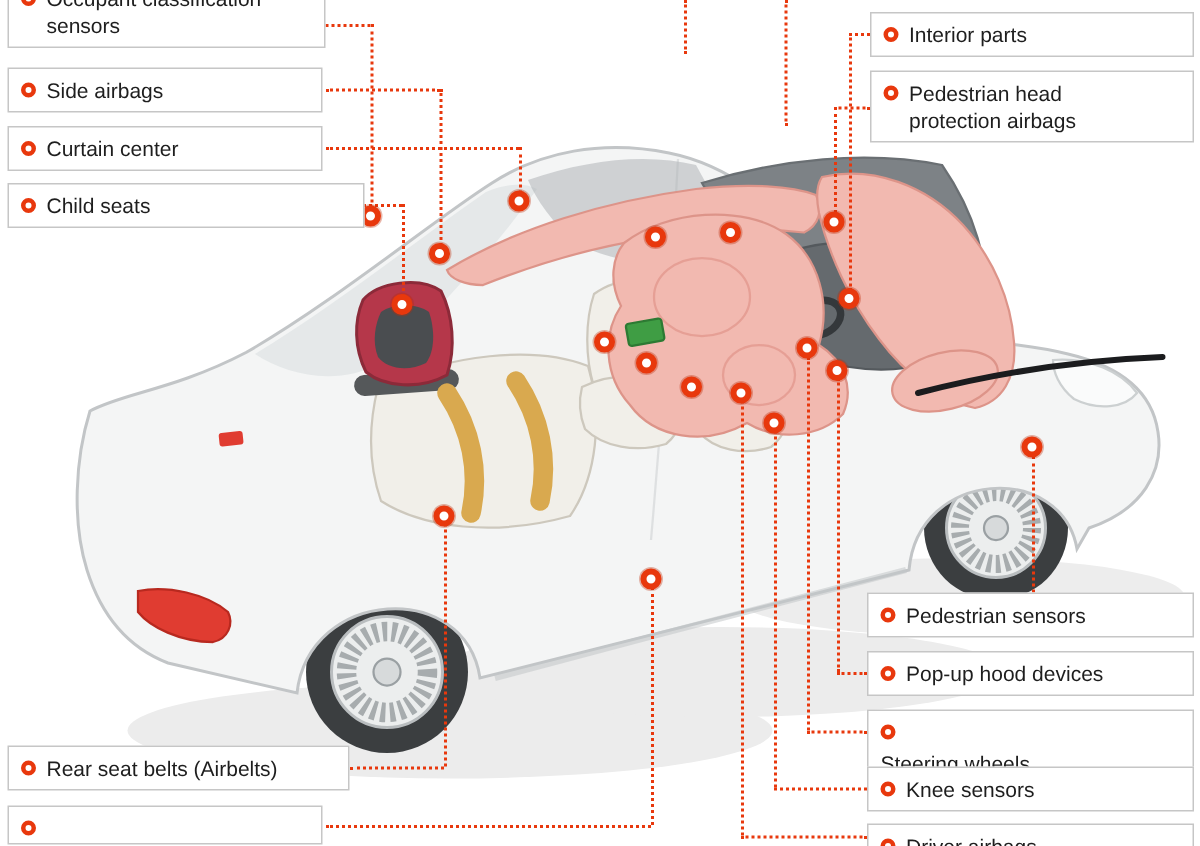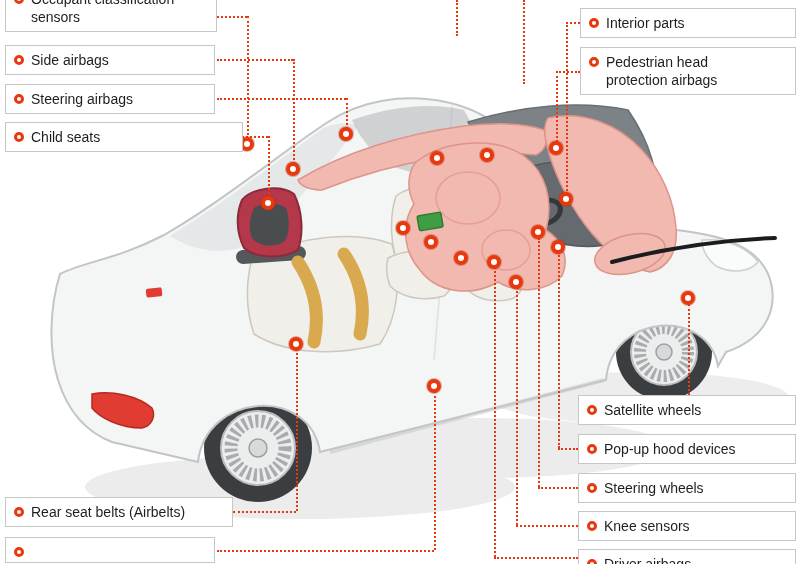--- a/index.html
+++ b/index.html
@@ -182,21 +182,21 @@
   <div class="callout occupant" style="left:5px;top:-16px;width:212px;">
     <span class="bullet"></span>
     <span class="callout-text">Occupant classification sensors</span>
   </div>
   <div class="callout" style="left:5px;top:45px;width:210px;">
     <span class="bullet"></span>
     <span class="callout-text">Side airbags</span>
   </div>
   <div class="callout" style="left:5px;top:84px;width:210px;">
     <span class="bullet"></span>
-    <span class="callout-text">Steering airbags</span>
+    <span class="callout-text">Curtain center</span>
   </div>
   <div class="callout" style="left:5px;top:122px;width:238px;">
     <span class="bullet"></span>
     <span class="callout-text">Child seats</span>
   </div>
   <div class="callout" style="left:5px;top:497px;width:228px;text-align:right;">
     <span class="bullet"></span>
     <span class="callout-text">Rear seat belts (Airbelts)</span>
   </div>
   <div class="callout" style="left:5px;top:537px;width:210px;">
@@ -205,27 +205,27 @@
   <div class="callout pedestrian" style="left:580px;top:47px;width:216px;">
     <span class="bullet"></span>
     <span class="callout-text">Pedestrian head protection airbags</span>
   </div>
   <div class="callout" style="left:580px;top:8px;width:216px;">
     <span class="bullet"></span>
     <span class="callout-text">Interior parts</span>
   </div>
   <div class="callout" style="left:578px;top:395px;width:218px;">
     <span class="bullet"></span>
-    <span class="callout-text">Satellite wheels</span>
+    <span class="callout-text">Pedestrian sensors</span>
   </div>
   <div class="callout" style="left:578px;top:434px;width:218px;">
     <span class="bullet"></span>
     <span class="callout-text">Pop-up hood devices</span>
   </div>
-  <div class="callout" style="left:578px;top:473px;width:218px;">
+  <div class="callout" style="left:578px;top:473px;width:218px;flex-direction:column;">
     <span class="bullet"></span>
     <span class="callout-text">Steering wheels</span>
   </div>
   <div class="callout" style="left:578px;top:511px;width:218px;">
     <span class="bullet"></span>
     <span class="callout-text">Knee sensors</span>
   </div>
   <div class="callout" style="left:578px;top:549px;width:218px;">
     <span class="bullet"></span>
     <span class="callout-text">Driver airbags</span>

